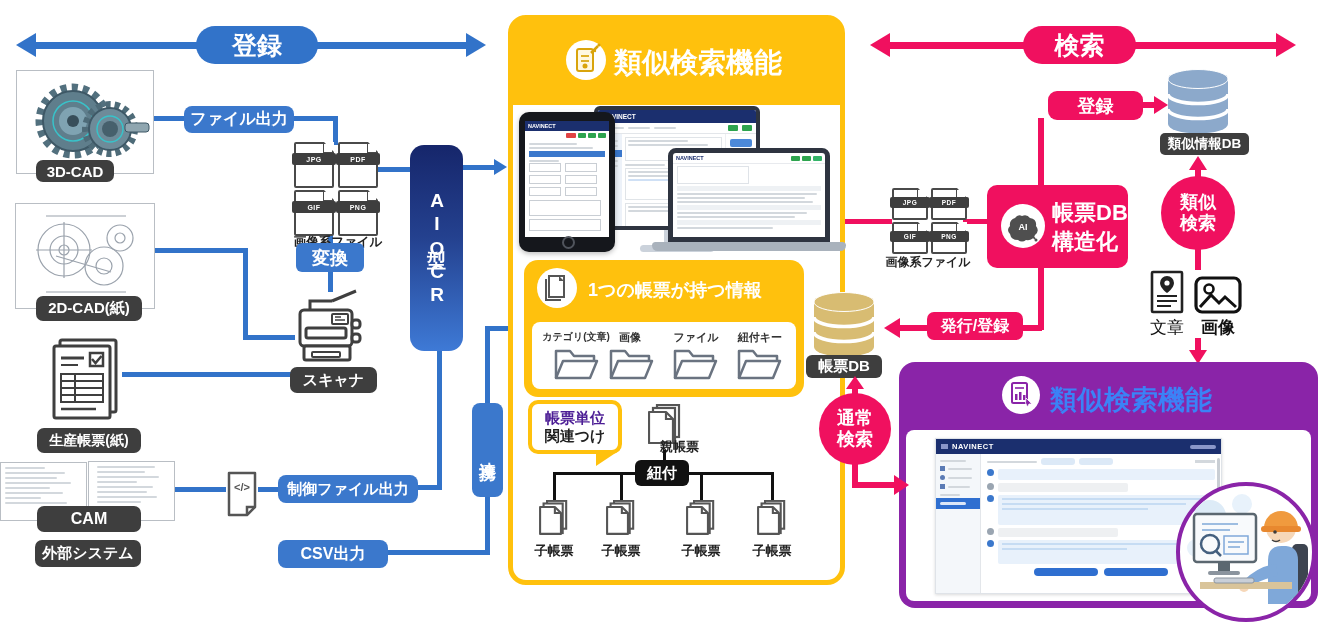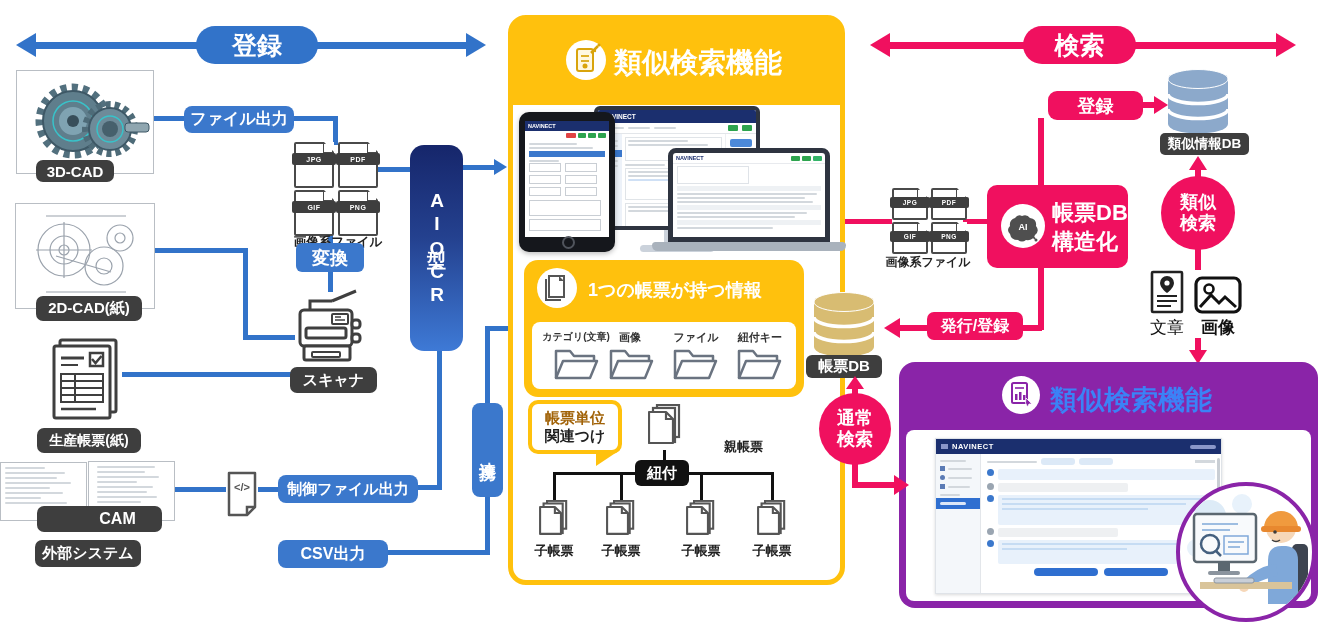--- a/index.html
+++ b/index.html
@@ -145,21 +145,21 @@
   <div class="panel" style="left:88px;top:461px;width:85px;height:58px;">
     <div class="skl" style="margin:4px 6px 0 8px;width:58px;"></div>
       <div class="skl" style="margin:3px 6px 0 8px;width:48px;"></div>
     <div class="skl" style="margin:3px 6px 0 8px;width:62px;"></div>
       <div class="skl" style="margin:3px 6px 0 8px;width:40px;"></div>
     <div class="skl" style="margin:3px 6px 0 8px;width:56px;"></div>
       <div class="skl" style="margin:3px 6px 0 8px;width:50px;"></div>
     <div class="skl" style="margin:3px 6px 0 8px;width:60px;"></div>
       <div class="skl" style="margin:3px 6px 0 8px;width:44px;"></div>
   </div>
-  <div class="lbl-dark" style="left:37px;top:506px;width:89px;height:26px;font-size:16px;padding-left:36px;">
+  <div class="lbl-dark" style="left:37px;top:506px;width:104px;height:26px;font-size:16px;">
     <span>CAM</span>
   </div>
 
   <div class="lbl-dark" style="left:35px;top:540px;width:106px;height:27px;font-size:15px;">
     <span>外部システム</span>
   </div>
 
   <div class="lbl-blue" style="left:184px;top:106px;width:110px;height:27px;font-size:16px;">
     <span>ファイル出力</span>
   </div>
@@ -393,34 +393,34 @@
     <svg width="46" height="36" viewBox="0 0 46 36">
         <g fill="#fff" stroke="#6A7380" stroke-width="2.5" stroke-linejoin="round">
       <path d="M3 32 V5 h14 l4 5 h20 v7"></path>
           <path d="M3 32 L10 15 h34 l-7 17 z"></path>
         </g>
       </svg>
   </div>
 
   <div class="a" style="left:528px;top:400px;width:94px;height:54px;background:#fff;border:4px solid #FFC10D;border-radius:10px;box-sizing:border-box;
               display:flex;flex-direction:column;align-items:center;justify-content:center;line-height:1.2;">
-    <span style="font-size:15px;font-weight:bold;color:#a16207;">帳票単位</span>
+    <span style="font-size:15px;font-weight:bold;color:#4c1d95;">帳票単位</span>
     <span style="font-size:15px;font-weight:bold;color:#222;">関連つけ</span>
   </div>
   <div class="ah" style="left:596px;top:450px;border-top:16px solid #FFC10D;border-right:24px solid transparent;"></div>
 
   <div class="a" style="left:648px;top:404px;">
     <svg width="34" height="46" viewBox="0 0 34 46">
       <rect x="9" y="1" width="22" height="32" fill="#fff" stroke="#555" stroke-width="2.2"></rect>
       <rect x="5" y="4" width="22" height="34" fill="#fff" stroke="#555" stroke-width="2.2"></rect>
       <path d="M1 8 h17 l7 7 v24 h-24 z" fill="#fff" stroke="#555" stroke-width="2.2" stroke-linejoin="round"></path>
       <path d="M18 8 v7 h7" fill="none" stroke="#555" stroke-width="2.2"></path>
     </svg>
   </div>
-  <div class="a" style="left:724px;top:438px;font-size:13px;font-weight:bold;color:#222;">親帳票</div>
+  <div class="a" style="left:660px;top:438px;font-size:13px;font-weight:bold;color:#222;">親帳票</div>
 
   <div class="treeline" style="left:663px;top:450px;width:2.5px;height:12px;"></div>
   <div class="treeline" style="left:553px;top:472px;width:220px;height:2.5px;"></div>
   <div class="treeline" style="left:553px;top:472px;width:2.5px;height:28px;"></div>
   <div class="treeline" style="left:620px;top:472px;width:2.5px;height:28px;"></div>
   <div class="treeline" style="left:700px;top:472px;width:2.5px;height:28px;"></div>
   <div class="treeline" style="left:771px;top:472px;width:2.5px;height:28px;"></div>
 
   <div class="a" style="left:635px;top:460px;width:54px;height:26px;background:#111;border-radius:6px;color:#fff;
               display:flex;align-items:center;justify-content:center;font-size:15px;font-weight:bold;">

